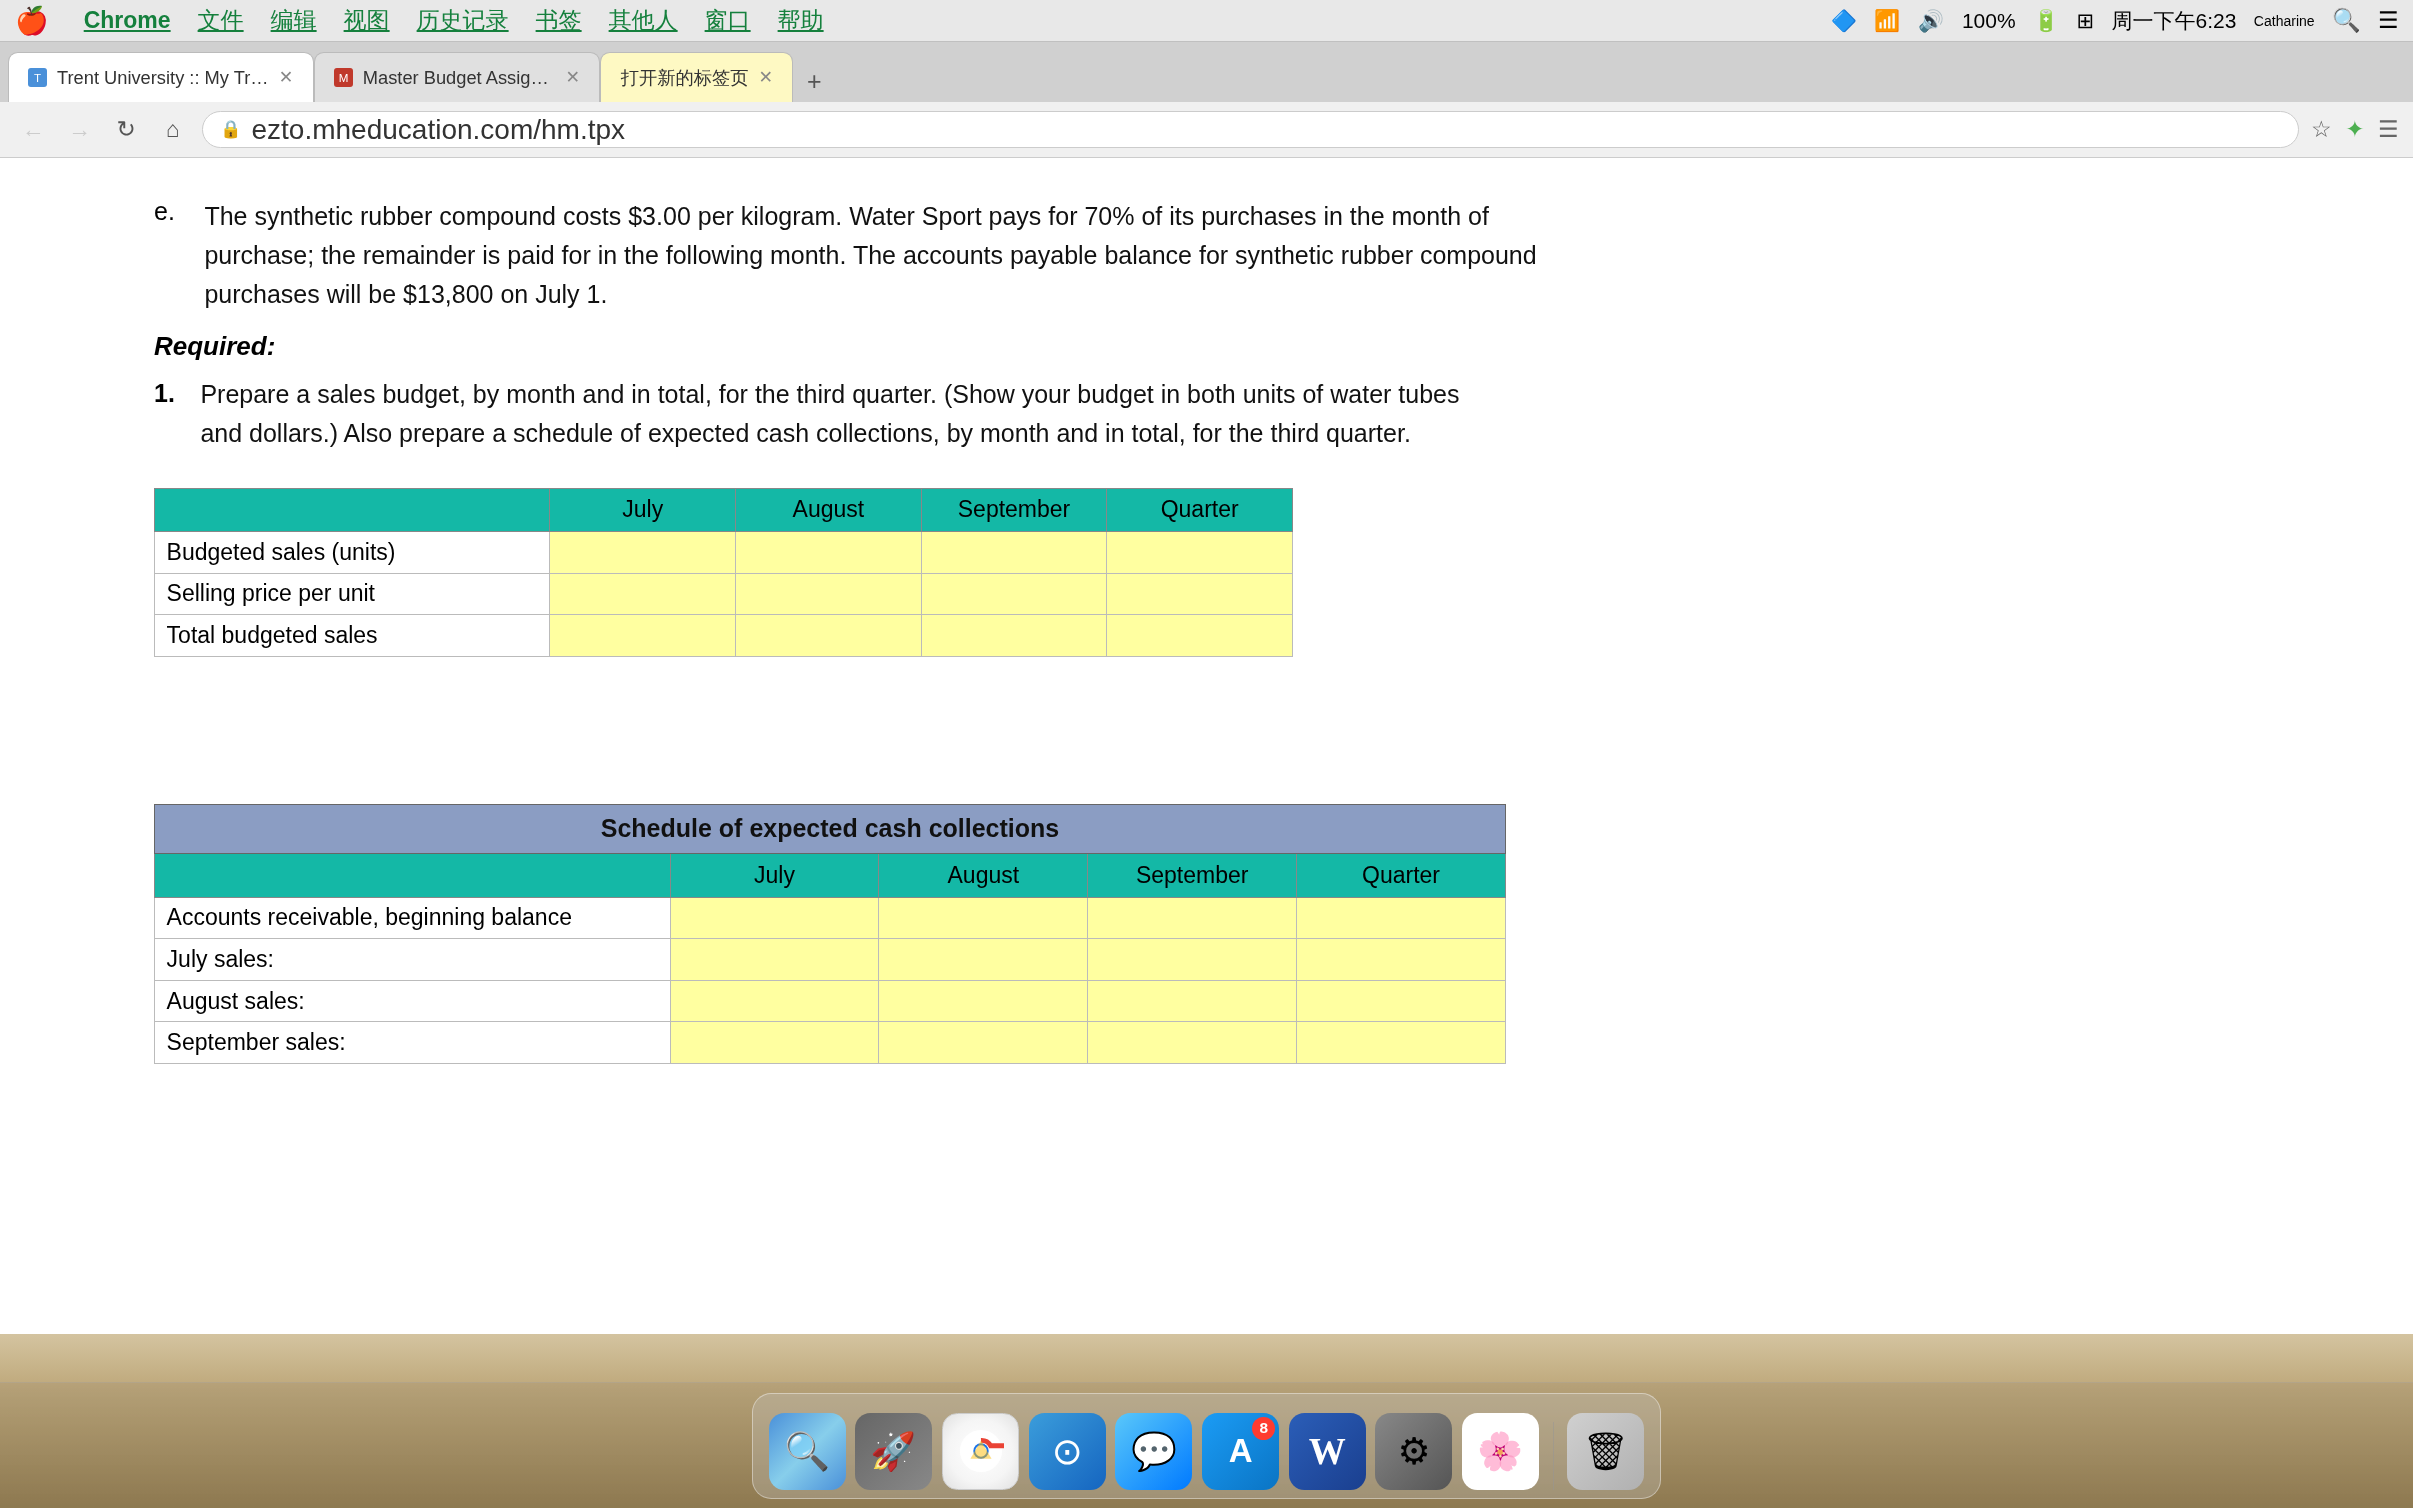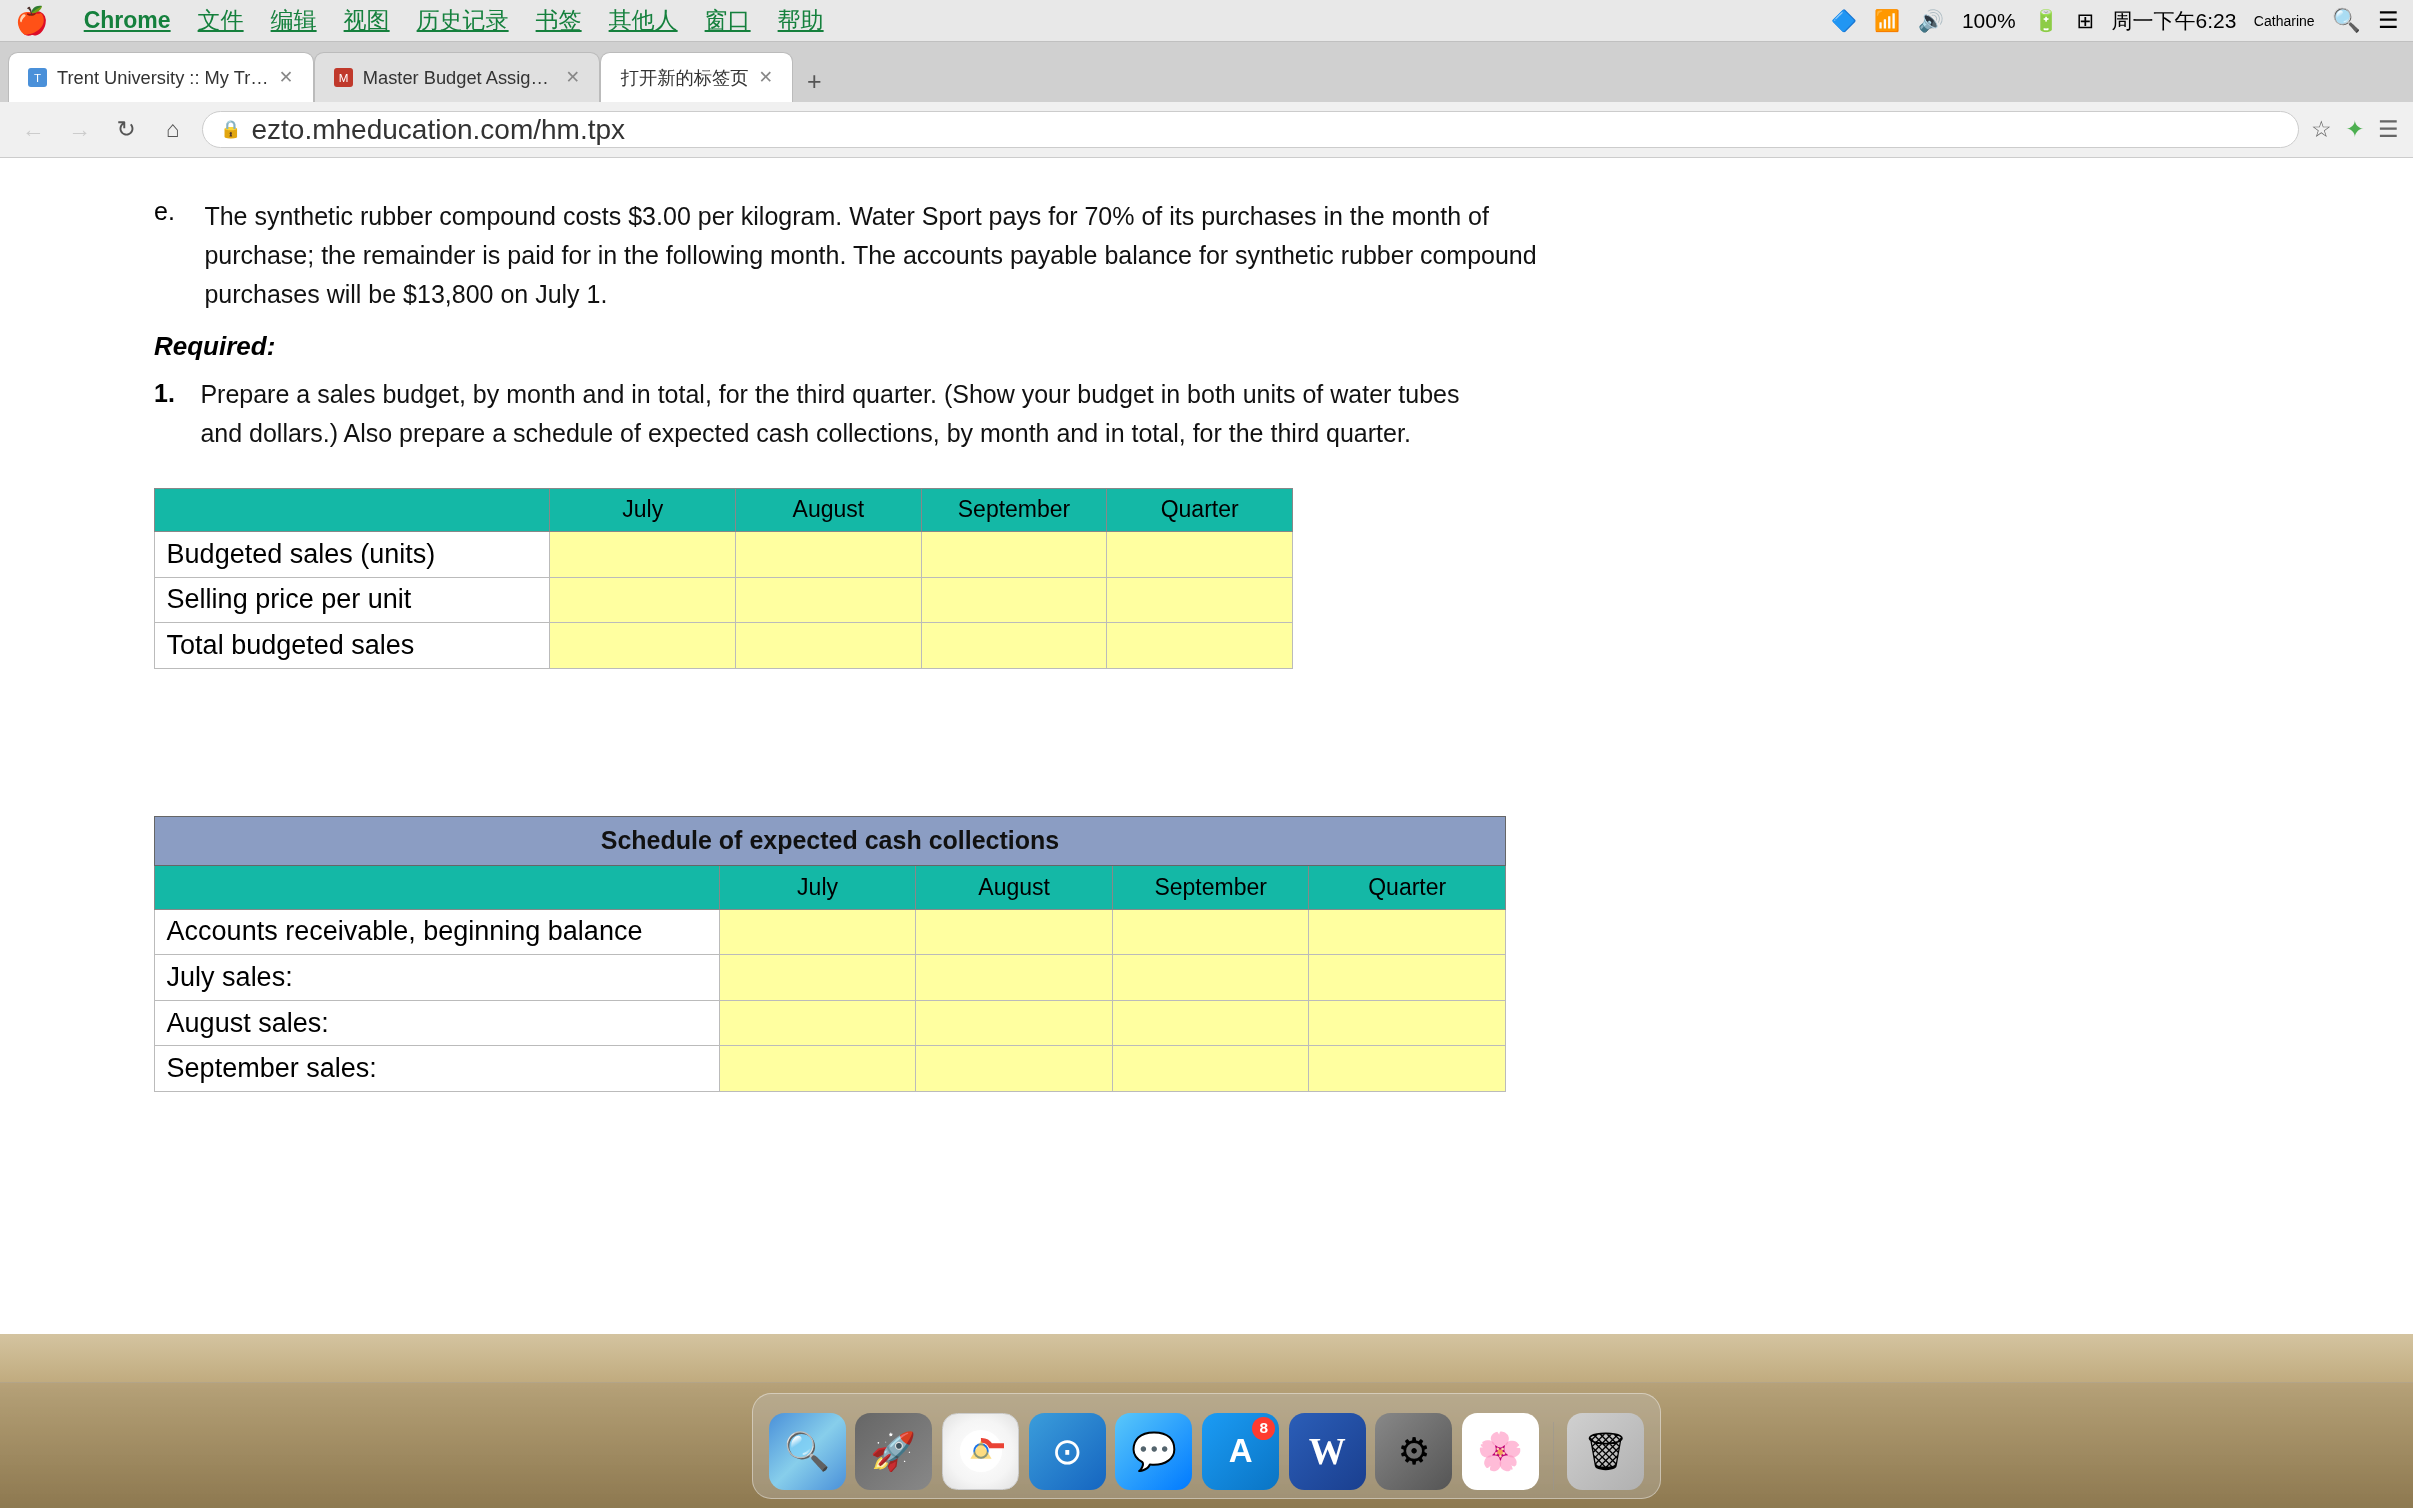--- a/index.html
+++ b/index.html
@@ -256,21 +256,21 @@
       text-align: center;
       font-weight: normal;
       padding: 7.7px 11.6px;
       border: 1px solid #888;
       font-size: 23px;
     }
 
     .table-data-row td {
       padding: 6.8px 11.6px;
       border: 1px solid #bbb;
-      font-size: 27px;
+      font-size: 23px;
       background: white;
     }
 
     .table-data-row td.label-cell {
       background: white;
       min-width: 328px;
     }
 
     .table-data-row td.input-cell {
       background: #ffffa0;
@@ -367,21 +367,21 @@
   <div class="tab active">
     <div class="tab-favicon">T</div>
     <span style="font-size:18.3px; overflow:hidden; white-space:nowrap; text-overflow:ellipsis; max-width:212px;">Trent University :: My Trent</span>
     <span class="tab-close">✕</span>
   </div>
   <div class="tab" style="background:#e0e0e0;">
     <div class="tab-favicon tab-favicon-m">M</div>
     <span style="font-size:18.3px; overflow:hidden; white-space:nowrap; text-overflow:ellipsis; max-width:193px;">Master Budget Assignment...</span>
     <span class="tab-close">✕</span>
   </div>
-  <div class="tab" style="background:#ffffff; min-width:193px;margin-top:40px;">
+  <div class="tab" style="background:#fef9c3; min-width:193px;margin-top:40px;">
     <span style="font-size:18.3px;">打开新的标签页</span>
     <span class="tab-close">✕</span>
   </div>
   <div class="tab-new">+</div>
 </div>
 
 <div class="address-bar">
   <div class="nav-btn disabled">←</div>
   <div class="nav-btn disabled">→</div>
   <div class="nav-btn">↻</div>

